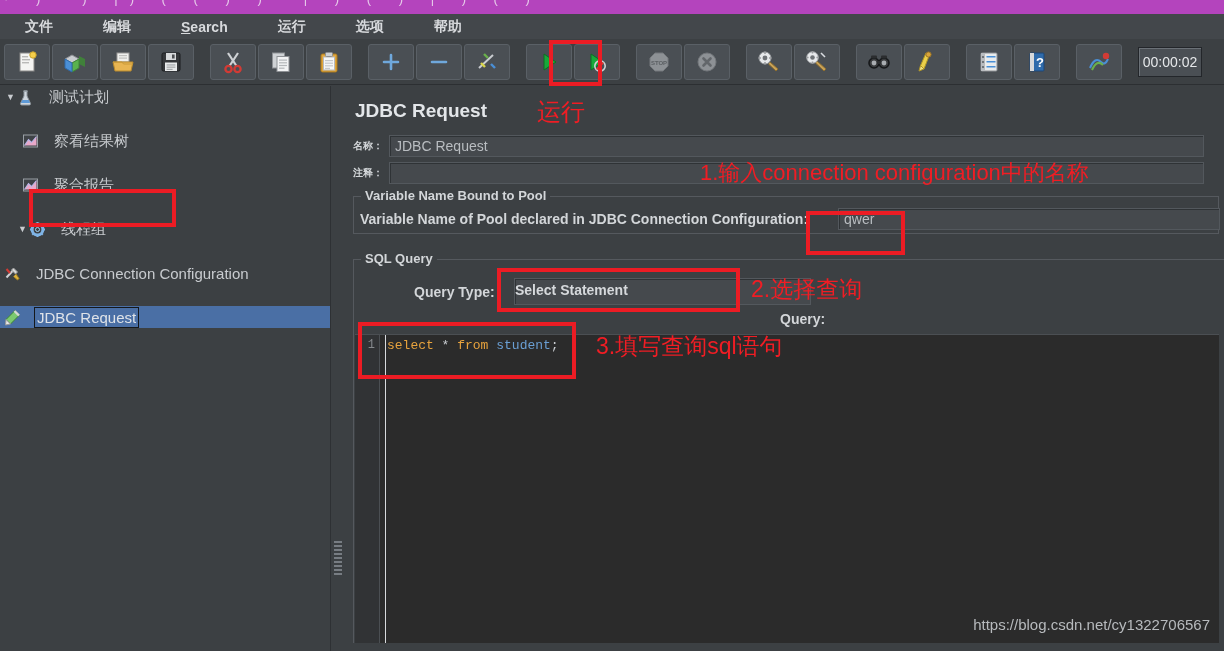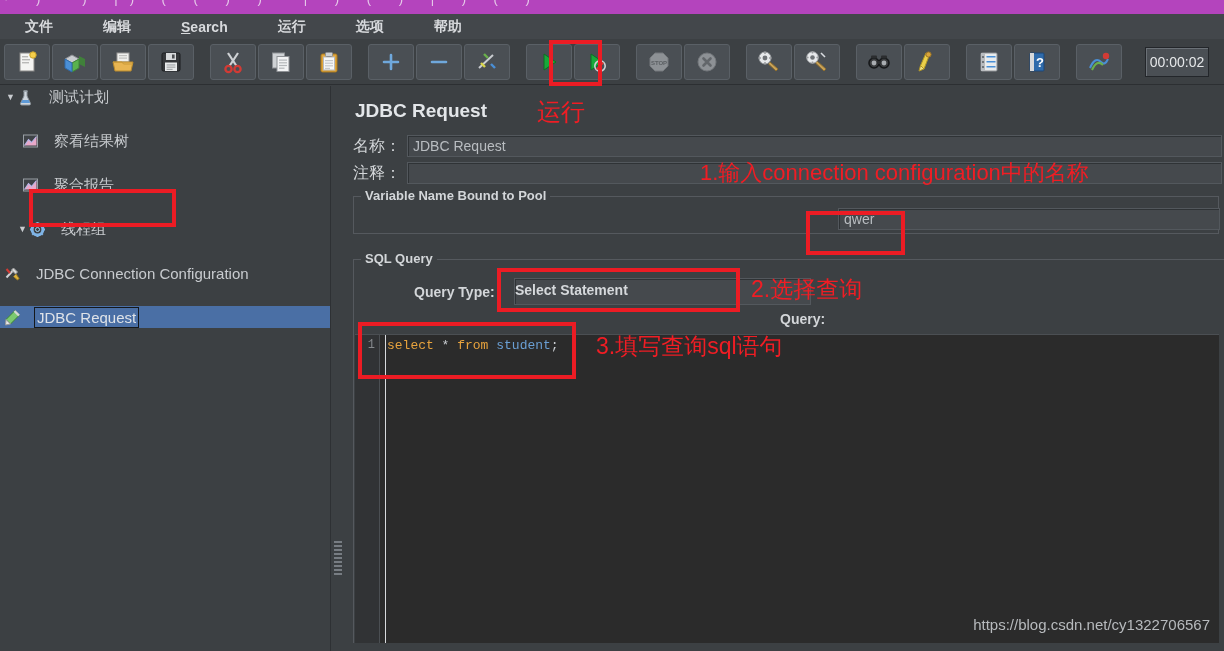--- a/index.html
+++ b/index.html
@@ -42,21 +42,21 @@
   }
   .tbtn{
     width:44px;height:34px;margin-right:2px;
     background:#4a4f54;border:1px solid #5a6066;border-radius:3px;
     display:flex;align-items:center;justify-content:center;
     position:relative;flex:0 0 auto;
   }
   .tbtn.gap{margin-left:14px;}
   .tbtn svg{display:block;}
   .timer{
-    width:62px;height:28px;margin-left:21px;flex:0 0 auto;
+    width:62px;height:28px;margin-left:14px;flex:0 0 auto;
     background:#4a4f54;border:1px solid #23262a;
     box-shadow:inset 1px 1px 0 #6b7177;
     display:flex;align-items:center;justify-content:center;
     color:#e6e8ea;font-size:14px;font-family:"Liberation Sans",sans-serif;
   }
 
   
   .treepanel{
     position:absolute;left:0;top:86px;width:330px;height:565px;
     background:#3c4043;overflow:hidden;
@@ -94,21 +94,21 @@
   
   .main{
     position:absolute;left:345px;top:86px;width:879px;height:565px;
     background:#3c4043;overflow:hidden;
   }
   .ptitle{
     position:absolute;left:10px;top:14px;color:#e3e6e9;
     font-size:19px;font-weight:bold;
   }
   .fieldrow{position:absolute;left:8px;display:flex;align-items:center;}
-  .flabel{color:#d3d6d9;font-size:16px;font-weight:normal;}
+  .flabel{color:#d3d6d9;font-size:10px;font-weight:bold;}
   .ftext{
     background:#45494d;border:1px solid #53585d;
     box-shadow:inset 1px 1px 0 #2f3336;
     color:#b9bdc1;font-size:14px;
     padding:2px 5px;box-sizing:border-box;height:22px;line-height:17px;
   }
 
   
   .group{
     position:absolute;border:1px solid #55595e;box-sizing:border-box;
@@ -473,20 +473,21 @@
       <span class="ftext" style="width:815px;margin-left:6px;">JDBC Request</span>
     </div>
 
     <div class="fieldrow" style="top:76px;">
       <span class="flabel">注释：</span>
       <span class="ftext" style="width:815px;margin-left:6px;"></span>
     </div>
 
     <div class="group" style="left:8px;top:110px;width:866px;height:38px;">
       <span class="gtitle">Variable Name Bound to Pool</span>
+      <span class="boldlbl" style="position:absolute;left:6px;top:14px;">Variable Name of Pool declared in JDBC Connection Configuration:</span>
       <span class="ftext" style="position:absolute;left:484px;top:11px;width:382px;">qwer</span>
     </div>
 
     <div class="group" style="left:8px;top:173px;width:1000px;height:384px;border-bottom:none;">
       <span class="gtitle">SQL Query</span>
 
       <span class="boldlbl" style="position:absolute;left:60px;top:24px;">Query Type:</span>
 
       <span class="combo" style="position:absolute;left:160px;top:18px;width:297px;">Select Statement</span>
 

